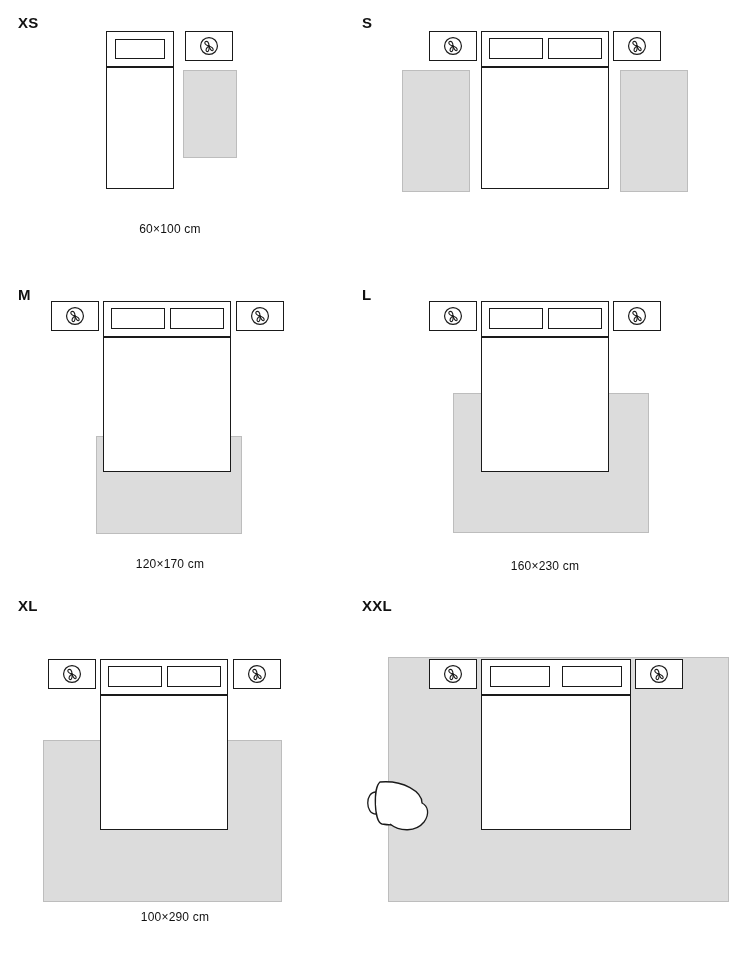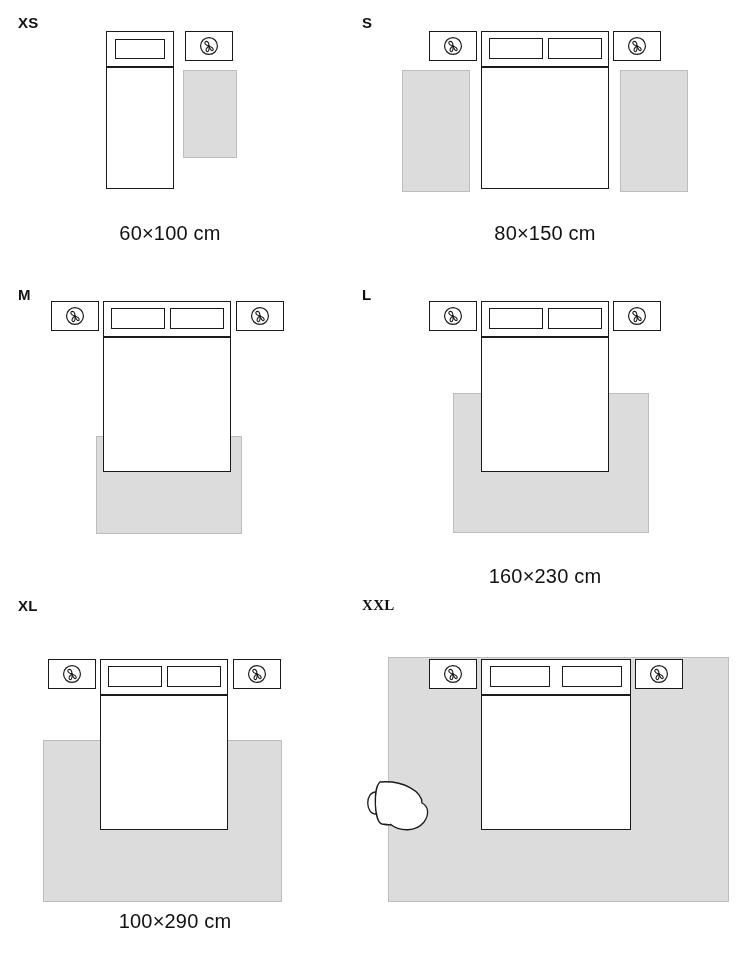--- a/index.html
+++ b/index.html
@@ -24,21 +24,21 @@
   .cell {
     position: absolute;
   }
   .size-label {
     font-size: 15px;
     font-weight: bold;
     letter-spacing: 0.3px;
     color: #111111;
   }
   .dims-label {
-    font-size: 20px;
+    font-size: 12px;
     color: #111111;
     text-align: center;
     letter-spacing: 0.2px;
   }
   .stage {
     position: absolute;
   }
   
   .rug {
     position: absolute;
@@ -139,21 +139,20 @@
       <div class="nightstand" style="left:263px;top:31px;width:48px;height:30px;">
         <svg class="lamp-icon" viewBox="0 0 24 24">
           <circle cx="12" cy="12" r="9.2" fill="none" stroke="#1a1a1a" stroke-width="1.3"></circle>
           <path d="M12 12 C12 8.2 10.2 6.4 8.4 7.2 C6.6 8 7.2 10.8 12 12 Z" fill="none" stroke="#1a1a1a" stroke-width="1.2"></path>
           <path d="M12 12 C8.8 14 8 16.6 9.4 17.8 C10.8 19 12.6 16.8 12 12 Z" fill="none" stroke="#1a1a1a" stroke-width="1.2"></path>
           <path d="M12 12 C15.2 13 17.2 15 16.4 16.6 C15.6 18.2 13.2 16.4 12 12 Z" fill="none" stroke="#1a1a1a" stroke-width="1.2"></path>
         </svg>
       </div>
     </div>
 
-    <div class="dims-label" style="position:absolute;left:0;top:222px;width:390px;">80×150 cm</div>
   </div>
 
   <div class="cell" style="left:0;top:275px;width:370px;height:305px;">
     <div class="size-label" style="position:absolute;left:18px;top:11px;">M</div>
 
     <div class="stage" style="left:0;top:0;width:370px;height:265px;">
 
       <div class="rug" style="left:96px;top:161px;width:146px;height:98px;"></div>
 
       <div class="bed" style="left:103px;top:62px;width:128px;height:135px;"></div>
@@ -174,20 +173,21 @@
       <div class="nightstand" style="left:236px;top:26px;width:48px;height:30px;">
         <svg class="lamp-icon" viewBox="0 0 24 24">
           <circle cx="12" cy="12" r="9.2" fill="none" stroke="#1a1a1a" stroke-width="1.3"></circle>
           <path d="M12 12 C12 8.2 10.2 6.4 8.4 7.2 C6.6 8 7.2 10.8 12 12 Z" fill="none" stroke="#1a1a1a" stroke-width="1.2"></path>
           <path d="M12 12 C8.8 14 8 16.6 9.4 17.8 C10.8 19 12.6 16.8 12 12 Z" fill="none" stroke="#1a1a1a" stroke-width="1.2"></path>
           <path d="M12 12 C15.2 13 17.2 15 16.4 16.6 C15.6 18.2 13.2 16.4 12 12 Z" fill="none" stroke="#1a1a1a" stroke-width="1.2"></path>
         </svg>
       </div>
     </div>
 
+    <div class="dims-label" style="position:absolute;left:0;top:282px;width:340px;">120×170 cm</div>
   </div>
 
   <div class="cell" style="left:350px;top:275px;width:390px;height:305px;">
     <div class="size-label" style="position:absolute;left:12px;top:11px;">L</div>
 
     <div class="stage" style="left:0;top:0;width:390px;height:265px;">
 
       <div class="rug" style="left:103px;top:118px;width:196px;height:140px;"></div>
 
       <div class="bed" style="left:131px;top:62px;width:128px;height:135px;"></div>
@@ -208,21 +208,21 @@
       <div class="nightstand" style="left:263px;top:26px;width:48px;height:30px;">
         <svg class="lamp-icon" viewBox="0 0 24 24">
           <circle cx="12" cy="12" r="9.2" fill="none" stroke="#1a1a1a" stroke-width="1.3"></circle>
           <path d="M12 12 C12 8.2 10.2 6.4 8.4 7.2 C6.6 8 7.2 10.8 12 12 Z" fill="none" stroke="#1a1a1a" stroke-width="1.2"></path>
           <path d="M12 12 C8.8 14 8 16.6 9.4 17.8 C10.8 19 12.6 16.8 12 12 Z" fill="none" stroke="#1a1a1a" stroke-width="1.2"></path>
           <path d="M12 12 C15.2 13 17.2 15 16.4 16.6 C15.6 18.2 13.2 16.4 12 12 Z" fill="none" stroke="#1a1a1a" stroke-width="1.2"></path>
         </svg>
       </div>
     </div>
 
-    <div class="dims-label" style="position:absolute;left:0;top:290px;width:390px;">160×230 cm</div>
+    <div class="dims-label" style="position:absolute;left:0;top:284px;width:390px;">160×230 cm</div>
   </div>
 
   <div class="cell" style="left:0;top:585px;width:370px;height:375px;">
     <div class="size-label" style="position:absolute;left:18px;top:12px;">XL</div>
 
     <div class="stage" style="left:0;top:0;width:370px;height:330px;">
 
       <div class="rug" style="left:43px;top:155px;width:239px;height:162px;"></div>
 
       <div class="bed" style="left:100px;top:110px;width:128px;height:135px;"></div>
@@ -247,21 +247,21 @@
           <path d="M12 12 C8.8 14 8 16.6 9.4 17.8 C10.8 19 12.6 16.8 12 12 Z" fill="none" stroke="#1a1a1a" stroke-width="1.2"></path>
           <path d="M12 12 C15.2 13 17.2 15 16.4 16.6 C15.6 18.2 13.2 16.4 12 12 Z" fill="none" stroke="#1a1a1a" stroke-width="1.2"></path>
         </svg>
       </div>
     </div>
 
     <div class="dims-label" style="position:absolute;left:0;top:325px;width:350px;">100×290 cm</div>
   </div>
 
   <div class="cell" style="left:350px;top:585px;width:390px;height:375px;">
-    <div class="size-label" style="position:absolute;left:12px;top:12px;font-family:Liberation Serif, serif;">XXL</div>
+    <div class="size-label" style="position:absolute;left:12px;top:12px;">XXL</div>
 
     <div class="stage" style="left:0;top:0;width:390px;height:330px;">
 
       <div class="rug" style="left:38px;top:72px;width:341px;height:245px;"></div>
 
       <div class="bed" style="left:131px;top:110px;width:150px;height:135px;"></div>
 
       <div class="headboard" style="left:131px;top:74px;width:150px;height:36px;"></div>
 
       <div class="pillow" style="left:140px;top:81px;width:60px;height:21px;"></div>

